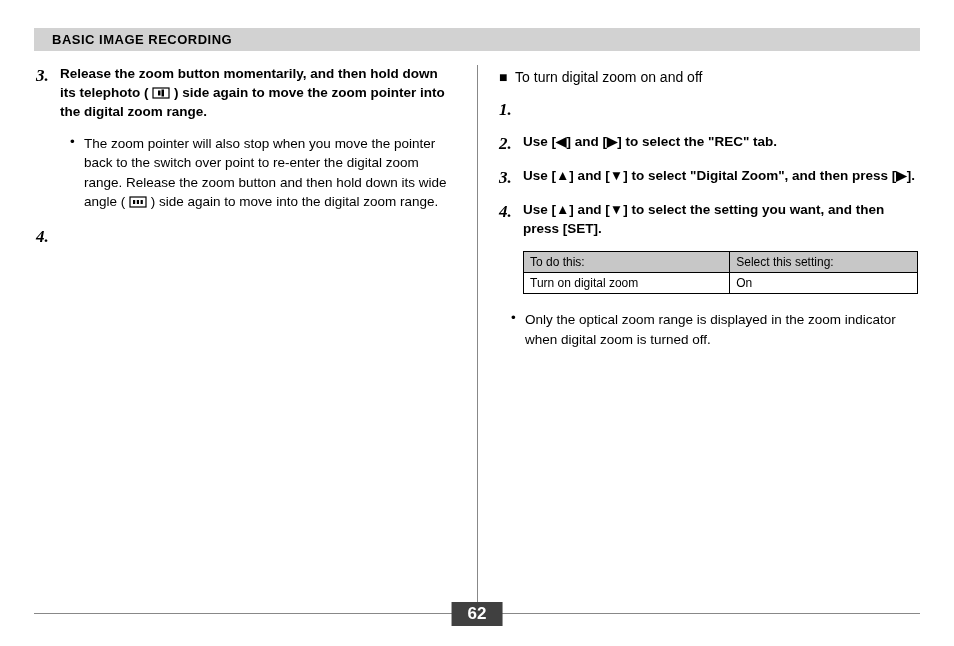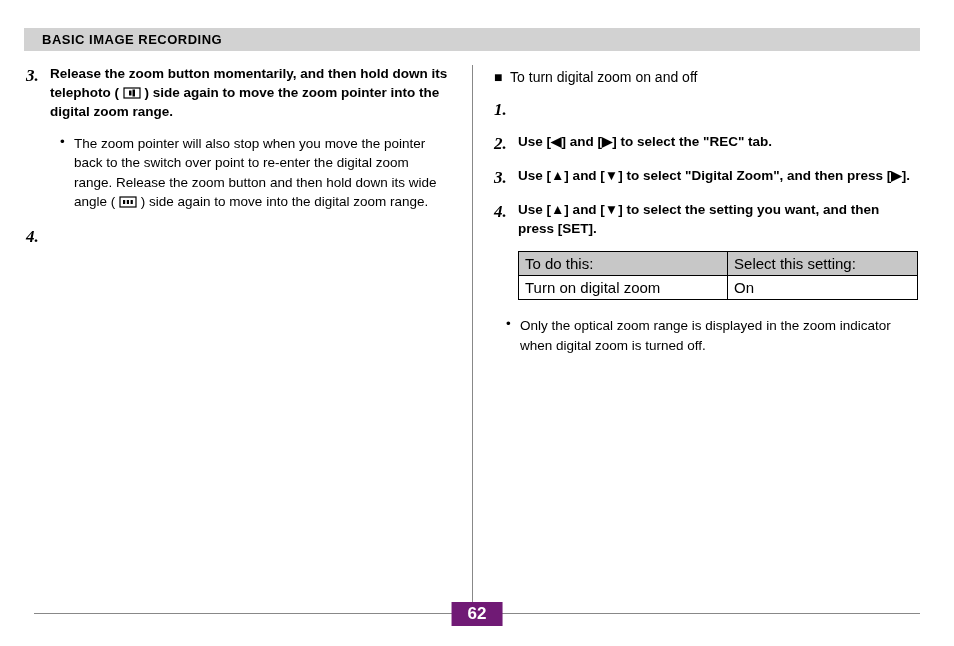--- a/index.html
+++ b/index.html
@@ -7,21 +7,21 @@
     background: #fff;
     font-family: Helvetica, Arial, sans-serif;
     font-size: 13.5px;
     color: #000;
     width: 954px;
     height: 646px;
     position: relative;
     overflow: hidden;
   }
   .page {
-    padding: 28px 34px 0 24px;
+    padding: 28px 34px 0 34px;
   }
   .section-header {
     background: #d2d2d2;
     font-weight: bold;
     letter-spacing: 0.5px;
     padding: 4px 0 4px 18px;
     margin-bottom: 14px;
     font-size: 13px;
   }
   .columns {
@@ -79,21 +79,21 @@
     font-size: 14px;
   }
   .subhead .sq {
     display: inline-block;
     font-size: 14px;
     margin-right: 4px;
   }
   table.setting {
     border-collapse: collapse;
     margin: 6px 0 16px 24px;
-    font-size: 15px;
+    font-size: 12px;
     width: calc(100% - 24px);
   }
   table.setting th, table.setting td {
     border: 1px solid #000;
     text-align: left;
     font-weight: normal;
     padding: 3px 6px;
   }
   table.setting th {
     background: #c7c7c7;
@@ -104,21 +104,21 @@
     right: 34px;
     bottom: 32px;
     height: 1px;
     background: #888;
   }
   .page-number {
     position: absolute;
     left: 50%;
     bottom: 20px;
     transform: translateX(-50%);
-    background: #701a75;
+    background: #404040;
     color: #fff;
     font-weight: bold;
     font-size: 17px;
     padding: 2px 16px;
   }
   svg.inline-icon {
     vertical-align: -2px;
   }
 </style>
 </head>

